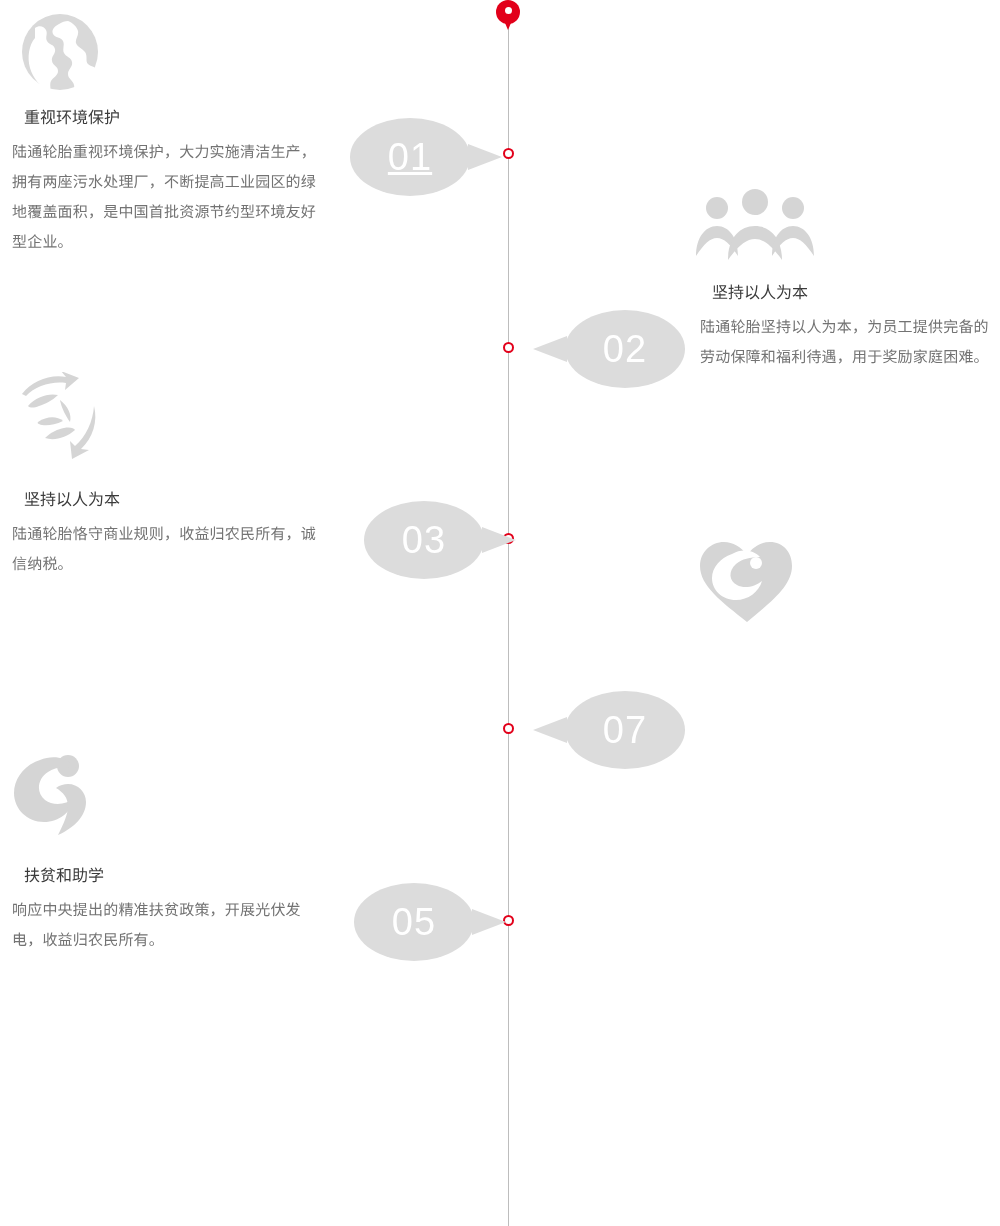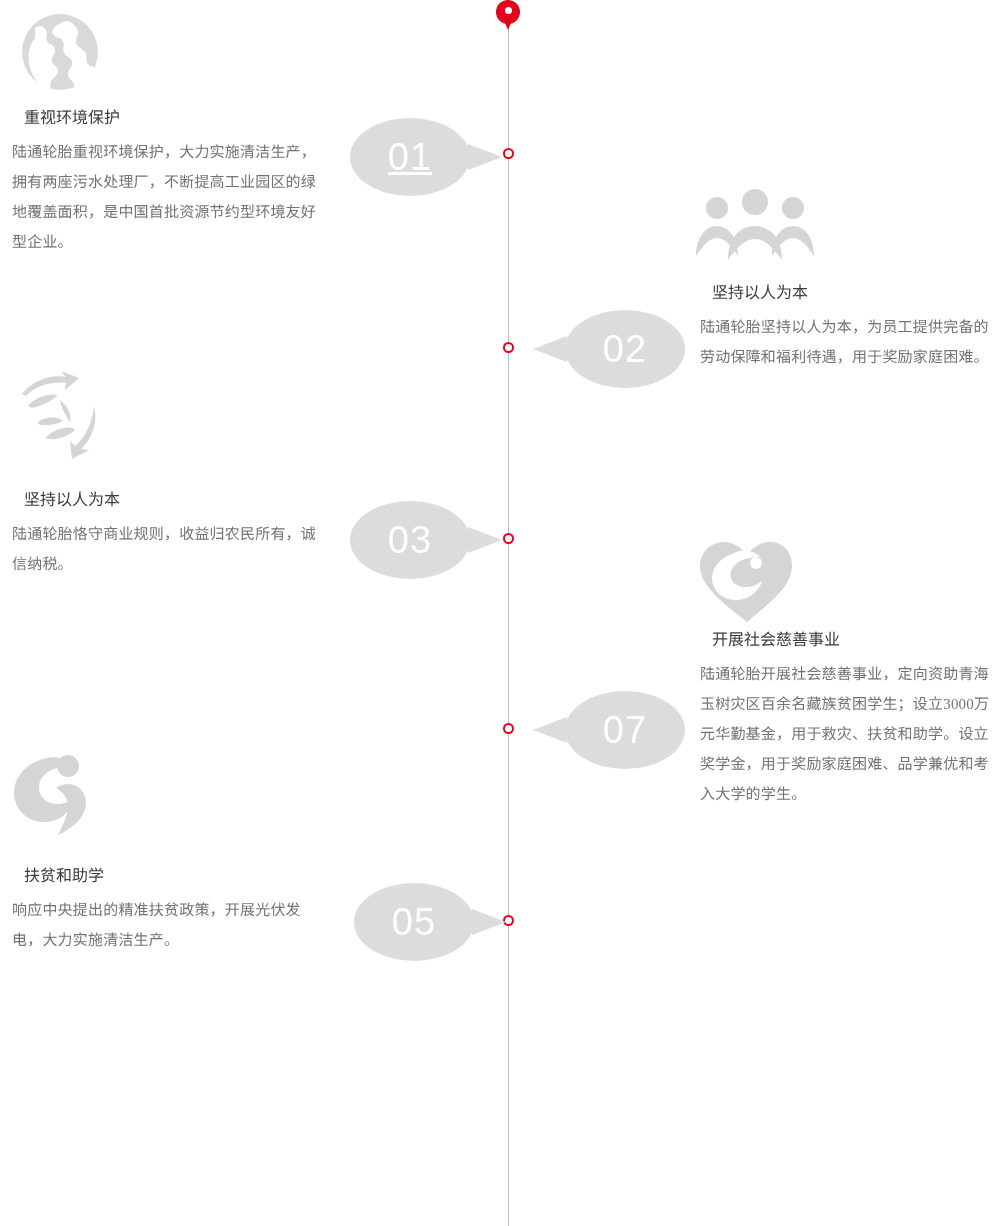--- a/index.html
+++ b/index.html
@@ -218,54 +218,50 @@
         <path d="M67 58 c-9 8 -21 11 -30 8 c6 -6 13 -9 19 -10 c6 -1 10 0 11 2 Z"></path>
         <path d="M30 50 c9 -6 19 -6 25 -1 c-8 4 -16 5 -21 4 c-4 -1 -5 -2 -4 -3 Z"></path>
         <path d="M52 28 c8 6 12 15 10 22 c-5 -7 -8 -14 -9 -18 c-1 -3 -1 -4 -1 -4 Z"></path>
       </g>
     </svg>
   </div>
   <div class="block left-block" style="top:490px;">
     <p class="title">坚持以人为本</p>
     <p class="desc">陆通轮胎恪守商业规则，收益归农民所有，诚信纳税。</p>
   </div>
-  <div class="bubble left" style="left:350px; top:501px;">
+  <div class="bubble left" style="left:364px; top:501px;">
     <span>03</span>
     <span class="beak"></span>
   </div>
 
   <div class="icon-wrap" style="left:692px; top:534px;">
     <svg width="110" height="90" viewBox="0 0 110 90">
       <g fill="#d5d5d5">
         <path d="M55 88 C30 68 8 52 8 32 C8 18 19 8 32 8 c9 0 17 5 23 13 c6 -8 14 -13 23 -13 c13 0 22 10 22 24 c0 20 -21 36 -45 56 Z" fill="#d5d5d5"></path>
         <path d="M40 20 c10 -6 22 -4 28 3 c-10 0 -18 2 -24 7 c-8 7 -7 17 1 21 c7 4 18 2 25 -4 c-3 11 -14 19 -26 19 c-14 0 -24 -10 -24 -22 c0 -10 8 -20 20 -24 Z" fill="#ffffff"></path>
         <circle cx="64" cy="29" r="6" fill="#ffffff"></circle>
       </g>
     </svg>
   </div>
-  <div class="block right-block" style="top:630px;">
-    <p class="title">开展社会慈善事业</p>
-    <p class="desc">陆通轮胎开展社会慈善事业，定向资助青海玉树灾区百余名藏族贫困学生；设立3000万元华勤基金，用于救灾、扶贫和助学。设立奖学金，用于奖励家庭困难、品学兼优和考入大学的学生。</p>
-  </div>
   <div class="bubble right" style="left:565px; top:691px;">
     <span>07</span>
     <span class="beak"></span>
   </div>
 
   <div class="icon-wrap" style="left:8px; top:748px;">
     <svg width="100" height="90" viewBox="0 0 100 90">
       <g fill="#d5d5d5">
         <circle cx="60" cy="18" r="11"></circle>
         <path d="M32 12 c14 -6 30 -2 36 9 c-11 -3 -21 -2 -28 3 c-11 7 -12 21 -3 28 c8 6 21 5 29 -2 c-2 14 -15 24 -30 24 c-17 0 -30 -13 -30 -29 c0 -14 10 -28 26 -33 Z"></path>
         <path d="M60 36 c10 0 18 8 18 18 c0 14 -12 26 -28 33 c6 -12 10 -21 10 -29 c0 -8 -5 -14 -12 -18 c4 -3 8 -4 12 -4 Z"></path>
       </g>
     </svg>
   </div>
   <div class="block left-block" style="top:866px;">
     <p class="title">扶贫和助学</p>
-    <p class="desc">响应中央提出的精准扶贫政策，开展光伏发电，大力实施清洁生产。</p>
+    <p class="desc">响应中央提出的精准扶贫政策，开展光伏发电，收益归农民所有。</p>
   </div>
   <div class="bubble left" style="left:354px; top:883px;">
     <span>05</span>
     <span class="beak"></span>
   </div>
 
 </div>
 
 </body></html>

